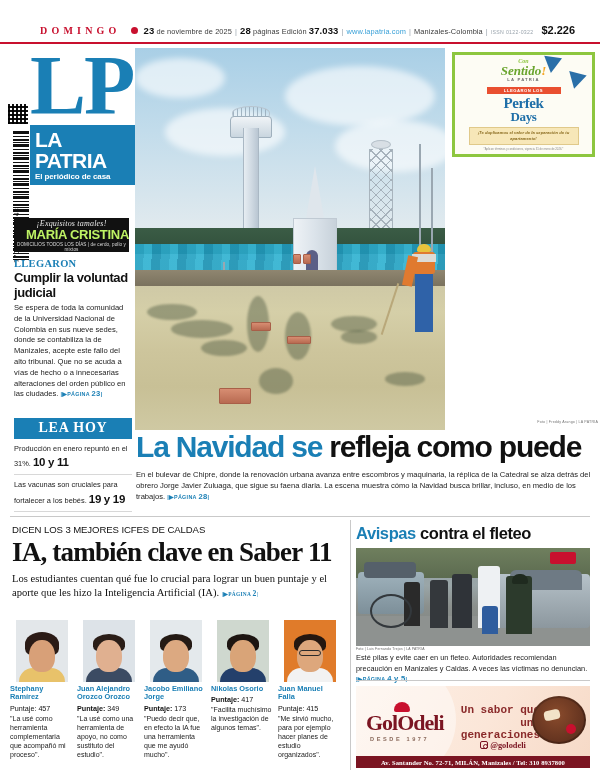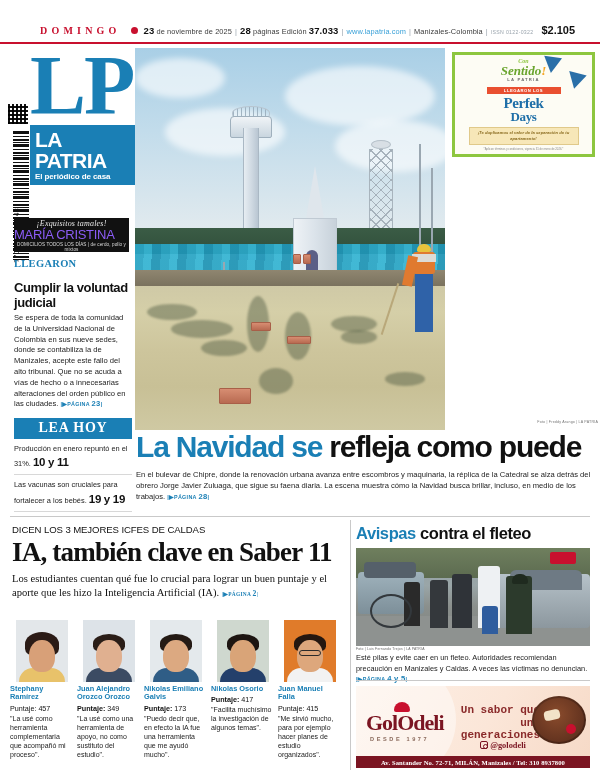--- a/index.html
+++ b/index.html
@@ -71,33 +71,33 @@
 
   .adtamales {
     position:absolute; left:14px; top:218px; width:115px; height:34px;
     background:#111; color:#fff; overflow:hidden;
   }
   .adt-script {
     font-family:"Liberation Serif", serif; font-style:italic; font-size:8px;
     color:#e8e8e8; text-align:center; padding-top:1px; letter-spacing:0.2px;
   }
   .adt-name {
-    font-weight:normal; font-size:13px; text-align:left; line-height:1;
-    letter-spacing:-0.3px; color:#8b5cf6;
+    font-weight:bold; font-size:13px; text-align:right; line-height:1;
+    letter-spacing:-0.3px; color:#bef264;
   }
   .adt-sub { font-size:4.6px; text-align:center; color:#ddd; margin-top:1px; letter-spacing:0.1px; }
 
   .editorial { position:absolute; left:14px; top:258px; width:118px; }
   .ed-kicker {
     font-family:"Liberation Serif", serif; font-weight:bold; color:#1a7fb5;
     font-size:10.5px; letter-spacing:0.3px;
   }
   .ed-title {
     font-weight:bold; font-size:13px; line-height:1.12; color:#111;
-    margin-top:12px; letter-spacing:-0.4px;
+    margin-top:2px; letter-spacing:-0.4px;
   }
   .ed-body {
     font-size:7.6px; line-height:1.42; color:#222; margin-top:3px; text-align:left;
   }
   .pagelink {
     display:inline-block; font-size:5.4px; color:#1a7fb5; font-weight:bold;
     letter-spacing:0.3px; white-space:nowrap;
   }
   .pagelink .bar { color:#1a7fb5; }
   .pagelink .num { font-size:7.6px; color:#1a7fb5; }
@@ -358,21 +358,21 @@
 
   <div class="topstrip"></div>
 
   <div class="headerbar">
     <span class="domingo">DOMINGO</span>
     <span class="hdr-dot"></span>
     <span class="hdr-meta">
       <b>23</b><span> de noviembre de 2025</span><span class="sep">|</span><b>28</b><span> páginas</span>
       <span>Edición </span><b>37.033</b><span class="sep">|</span><span class="url">www.lapatria.com</span><span class="sep">|</span><span>Manizales-Colombia</span><span class="sep">|</span><span class="tiny">ISSN 0122-0322</span>
     </span>
-    <span class="hdr-price">$2.105</span>
+    <span class="hdr-price">$2.226</span>
   </div>
 
   <div class="barcode">
     <div class="qr"></div>
     <div class="bars"></div>
     <div class="barnum">7709990726848</div>
   </div>
 
   <div class="masthead">
     <div class="lp">LP</div>
@@ -596,21 +596,21 @@
       <div class="st-quote">"La usé como una herramienta de apoyo, no como sustituto del estudio".</div>
     </div>
 
     <div class="st">
       <div class="st-photo">
         <div class="face-bg" style="background:#e4e9ec;"></div>
         <div class="body-sh" style="background:#2f5d86;"></div>
         <div class="hair" style="background:#241a14;"></div>
         <div class="face" style="background:#dca981;"></div>
       </div>
-      <div class="st-name">Nikolas Emiliano Galvis</div>
+      <div class="st-name">Jacobo Emiliano Jorge</div>
       <div class="st-score">
         <b>Puntaje: </b><span>173</span>
       </div>
       <div class="st-quote">"Puedo decir que, en efecto la IA fue una herramienta que me ayudó mucho".</div>
     </div>
 
     <div class="st">
       <div class="st-photo">
         <div class="face-bg" style="background:#cfd8cf;"></div>
         <div class="body-sh" style="background:#24406b;"></div>

